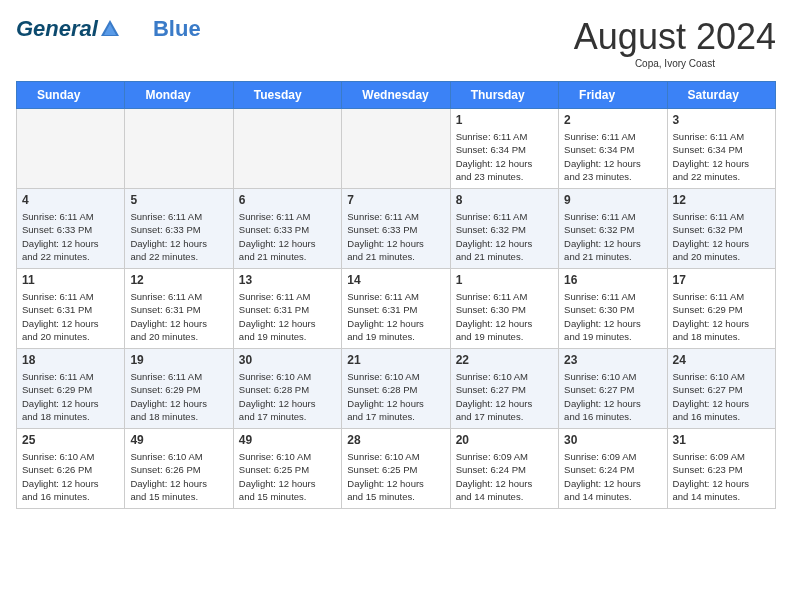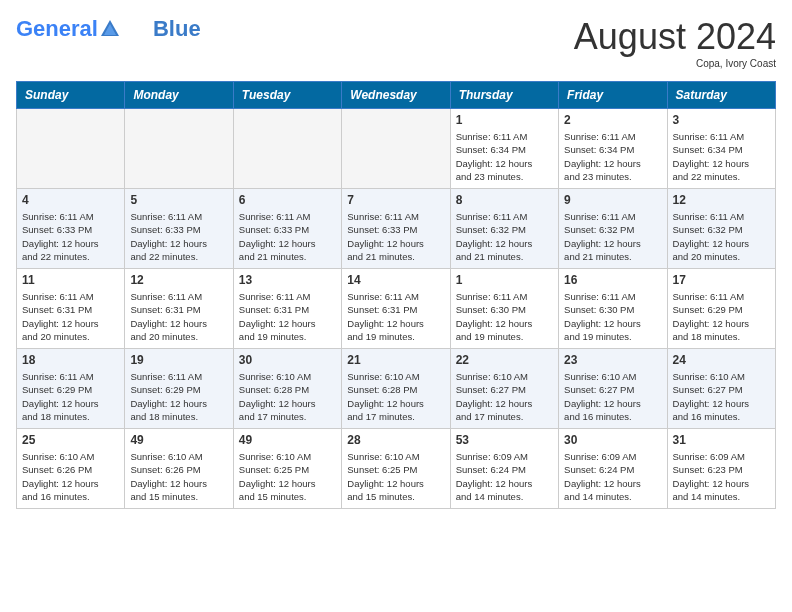--- a/index.html
+++ b/index.html
@@ -21,48 +21,47 @@
       flex-direction: column;
       align-items: flex-start;
     }
     .logo-text {
       display: flex;
       align-items: center;
       font-size: 22px;
       font-weight: bold;
       color: #333;
     }
-    .logo-general { color: #3b82f6; }
+    .logo-general { color: #0c4a6e; font-style: italic; }
     .logo-blue { color: #3a7bc8; margin-left: 31px; }
     .title-block {
-      text-align: right;
+      text-align: center;
     }
     .month-title {
       font-size: 36px;
       font-weight: normal;
       color: #333;
     }
     .location {
       font-size: 10px;
       color: #333;
     }
     table {
       width: 100%;
       border-collapse: collapse;
       table-layout: fixed;
     }
     th {
-      background-color: #0369a1;
+      background-color: #3b82f6;
       color: #fff;
       font-size: 12px;
       font-weight: bold;
-      padding: 6px 8px;
+      padding: 6px 20px;
       text-align: left;
       border: 1px solid #3a7bc8;
-      font-style: italic;
     }
     td {
       border: 1px solid #ccc;
       vertical-align: top;
       padding: 4px 5px;
       font-size: 10px;
       color: #333;
       height: 80px;
       background: #fff;
     }
@@ -323,21 +322,21 @@
 and 15 minutes.</div>
         </td>
         <td>
           <span class="day-number">28</span>
           <div class="day-info" style="white-space: pre-line;">Sunrise: 6:10 AM
 Sunset: 6:25 PM
 Daylight: 12 hours
 and 15 minutes.</div>
         </td>
         <td>
-          <span class="day-number">53</span>
+          <span class="day-number">20</span>
           <div class="day-info" style="white-space: pre-line;">Sunrise: 6:09 AM
 Sunset: 6:24 PM
 Daylight: 12 hours
 and 14 minutes.</div>
         </td>
         <td>
           <span class="day-number">30</span>
           <div class="day-info" style="white-space: pre-line;">Sunrise: 6:09 AM
 Sunset: 6:24 PM
 Daylight: 12 hours

